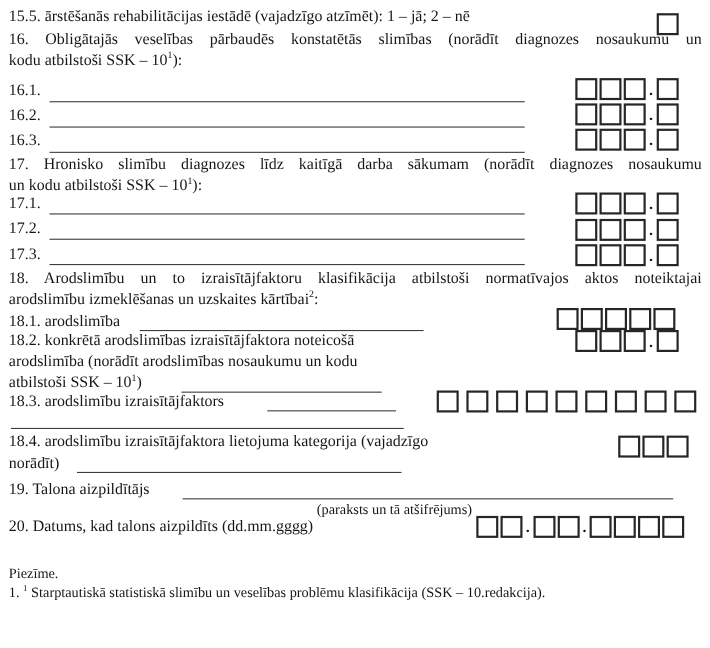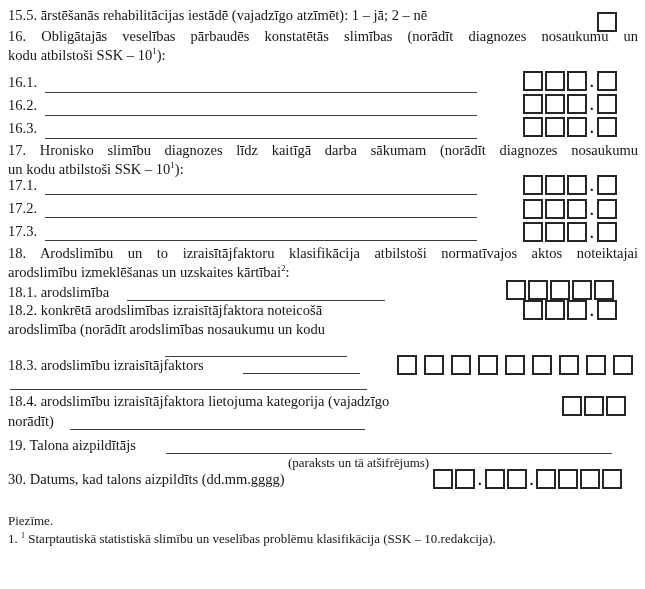--- a/index.html
+++ b/index.html
@@ -66,37 +66,38 @@
     <div class="jl">18. Arodslimību un to izraisītājfaktoru klasifikācija atbilstoši normatīvajos aktos noteiktajai</div>
     <div><span>arodslimību izmeklēšanas un uzskaites kārtībai</span><sup>2</sup><span>:</span></div>
   </div>
 
   <div class="abs" style="left:8px;top:284px;">18.1. arodslimība</div>
   <div class="uline" style="left:127px;top:284px;width:258px;height:16px;"></div>
   <span class="boxgroup" style="left:506px;top:280px;"><span class="cbox"></span><span class="cbox"></span><span class="cbox"></span><span class="cbox"></span><span class="cbox"></span></span>
 
   <div class="abs" style="left:8px;top:302px;">18.2. konkrētā arodslimības izraisītājfaktora noteicošā</div>
   <div class="abs" style="left:8px;top:321px;">arodslimība (norādīt arodslimības nosaukumu un kodu</div>
+  <div class="abs" style="left:8px;top:340px;"><span>atbilstoši SSK – 10</span><sup>1</sup><span>)</span></div>
   <div class="uline" style="left:165px;top:340px;width:182px;height:16px;"></div>
   <span class="boxgroup" style="left:523px;top:300px;"><span class="cbox"></span><span class="cbox"></span><span class="cbox"></span><span class="boxdot">.</span><span class="cbox"></span></span>
 
   <div class="abs" style="left:8px;top:357px;">18.3. arodslimību izraisītājfaktors</div>
   <div class="uline" style="left:243px;top:357px;width:117px;height:16px;"></div>
   <span class="boxgroup wide" style="left:397px;top:355px;"><span class="cbox"></span><span class="cbox"></span><span class="cbox"></span><span class="cbox"></span><span class="cbox"></span><span class="cbox"></span><span class="cbox"></span><span class="cbox"></span><span class="cbox"></span></span>
 
   <div class="uline" style="left:10px;top:371px;width:357px;height:18px;"></div>
 
   <div class="abs" style="left:8px;top:393px;">18.4. arodslimību izraisītājfaktora lietojuma kategorija (vajadzīgo</div>
   <span class="boxgroup" style="left:562px;top:396px;"><span class="cbox"></span><span class="cbox"></span><span class="cbox"></span></span>
   <div class="abs" style="left:8px;top:413px;">norādīt)</div>
   <div class="uline" style="left:70px;top:413px;width:295px;height:16px;"></div>
 
   <div class="abs" style="left:8px;top:437px;">19. Talona aizpildītājs</div>
   <div class="uline" style="left:166px;top:437px;width:446px;height:16px;"></div>
   <div class="abs hint" style="left:288px;top:455px;">(paraksts un tā atšifrējums)</div>
 
-  <div class="abs" style="left:8px;top:471px;">30. Datums, kad talons aizpildīts (dd.mm.gggg)</div>
+  <div class="abs" style="left:8px;top:471px;">20. Datums, kad talons aizpildīts (dd.mm.gggg)</div>
   <span class="boxgroup" style="left:433px;top:469px;"><span class="cbox"></span><span class="cbox"></span><span class="boxdot">.</span><span class="cbox"></span><span class="cbox"></span><span class="boxdot">.</span><span class="cbox"></span><span class="cbox"></span><span class="cbox"></span><span class="cbox"></span></span>
 
   <div class="abs fnote" style="left:8px;top:513px;">Piezīme.</div>
   <div class="abs fnote" style="left:8px;top:531px;"><span>1.</span> <sup>1</sup><span> Starptautiskā statistiskā slimību un veselības problēmu klasifikācija (SSK – 10.redakcija).</span></div>
 
 </div>
 
 </body></html>

